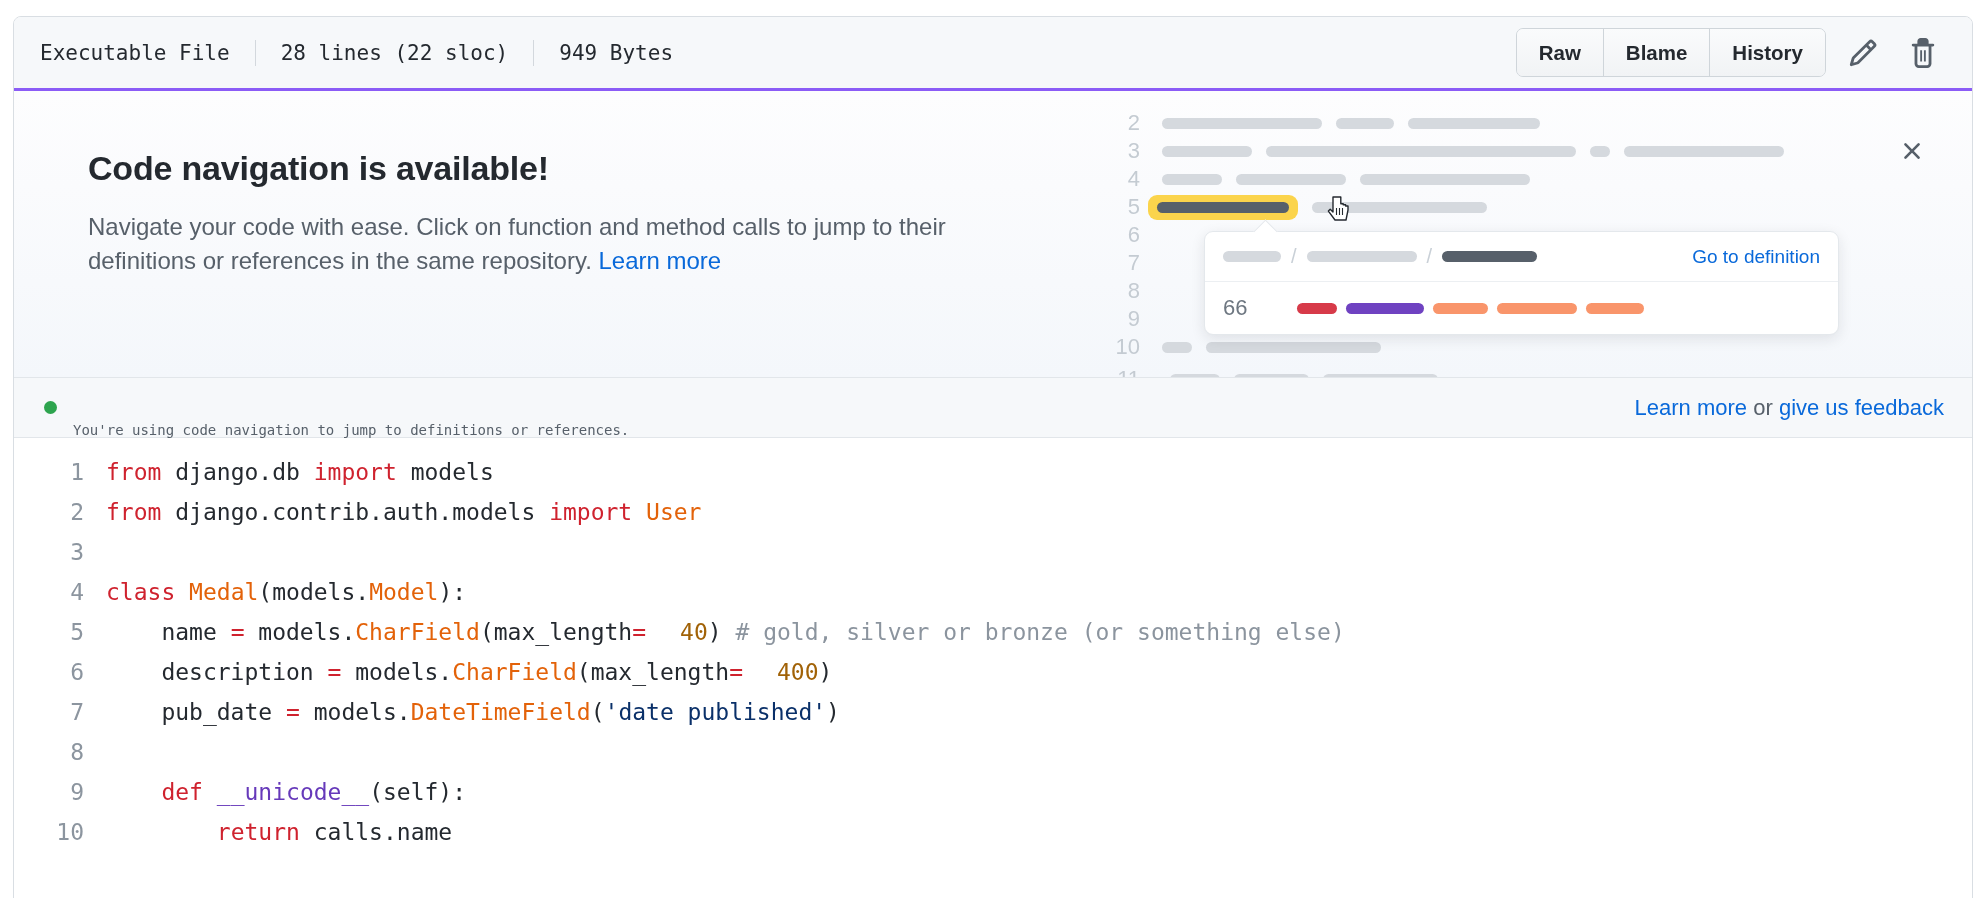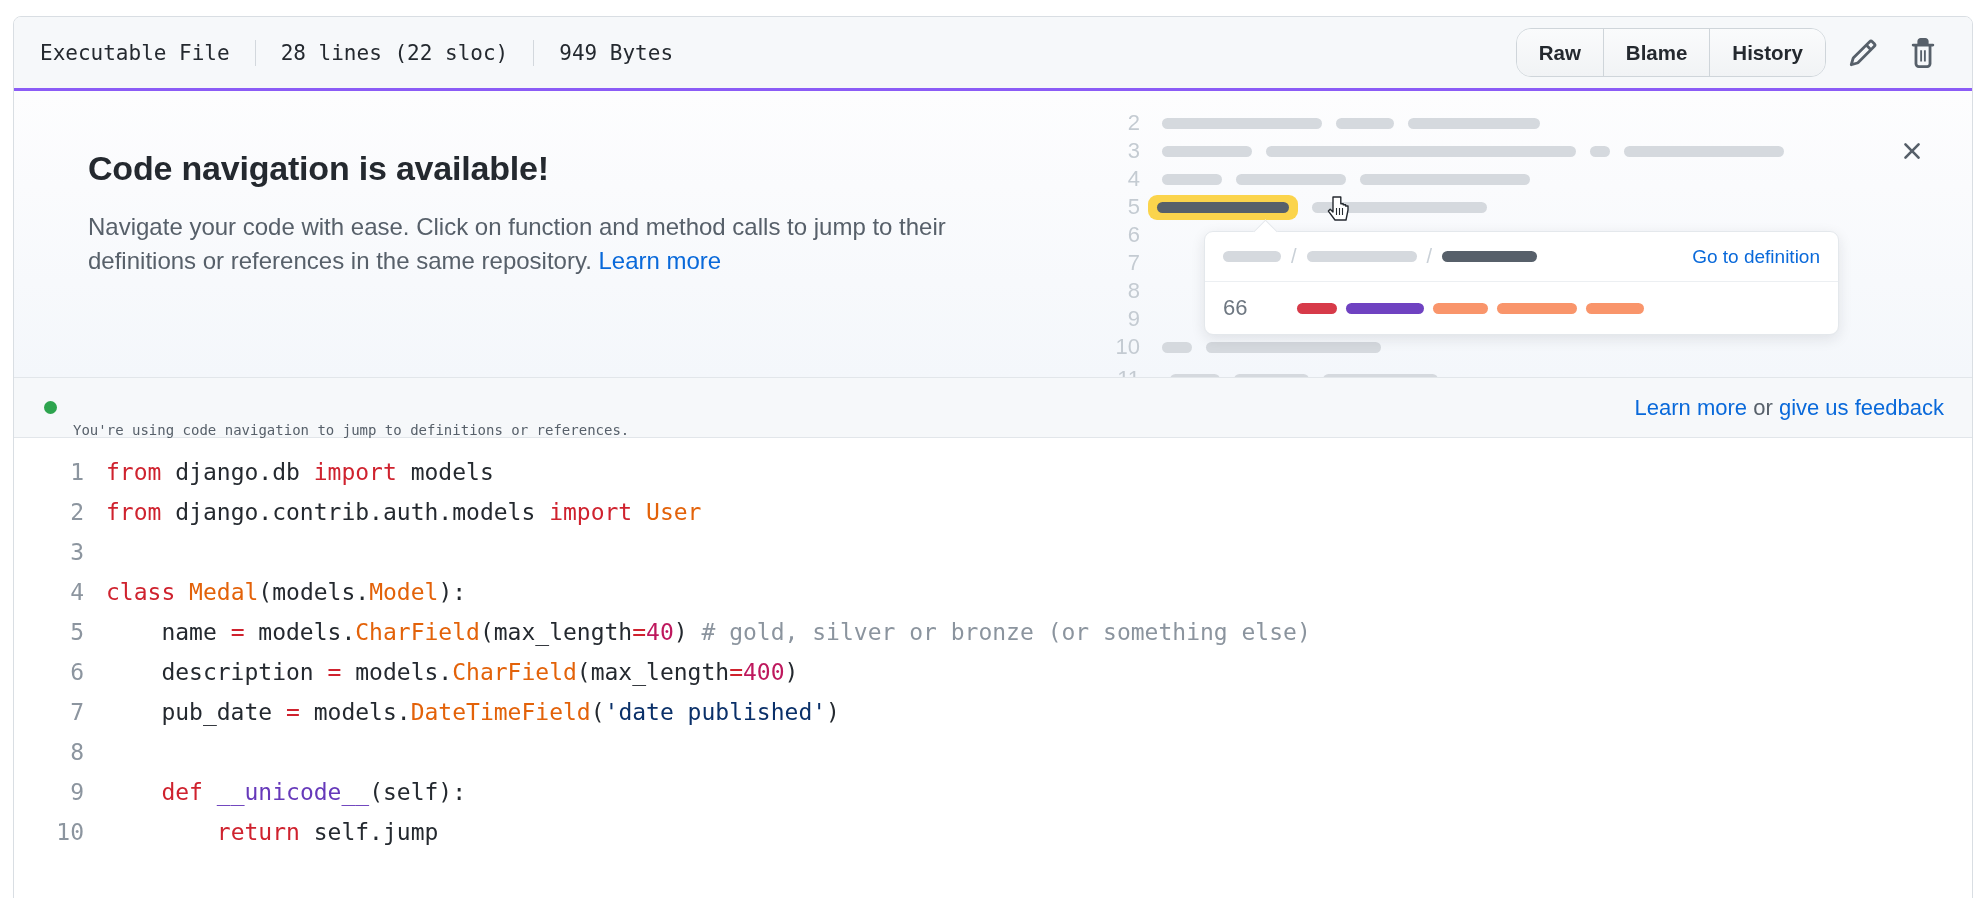--- a/index.html
+++ b/index.html
@@ -55,21 +55,21 @@
     height: 26px;
     background: #d3d8dd;
     margin: 0 25px;
   }
   .spacer { flex: 1 1 auto; }
 
   .btn-group {
     display: flex;
     align-items: stretch;
     border: 1px solid #cfd5da;
-    border-radius: 15px;
+    border-radius: 7px;
     overflow: hidden;
     background: #f3f5f7;
     height: 49px;
   }
   .btn-group .btn {
     display: flex;
     align-items: center;
     padding: 0 22px;
     font-size: 20.5px;
     font-weight: bold;
@@ -298,21 +298,21 @@
     min-width: 92px;
     text-align: right;
     padding-right: 22px;
     color: #8c959f;
     user-select: none;
   }
   .cl { color: #24292f; }
 
   .k  { color: #cf222e; }   
   .t  { color: #e36209; }   
-  .n  { color: #be185d; }   
+  .n  { color: #a16207; margin-left: 34px; }   
   .s  { color: #0a3069; }   
   .c  { color: #8b949e; }   
   .f  { color: #6639ba; }   
   .o  { color: #24292f; }   
 </style>
 </head>
 <body>
 
 <div class="page">
   <div class="file-box">
@@ -474,18 +474,18 @@
       <div id="code-lines">
           <div class="code-line"><span class="ln">1</span><span class="cl"><span class="k">from</span><span class="o"> django.db </span><span class="k">import</span><span class="o"> models</span></span></div>
           <div class="code-line"><span class="ln">2</span><span class="cl"><span class="k">from</span><span class="o"> django.contrib.auth.models </span><span class="k">import</span><span class="o"> </span><span class="t">User</span></span></div>
           <div class="code-line"><span class="ln">3</span><span class="cl"></span></div>
           <div class="code-line"><span class="ln">4</span><span class="cl"><span class="k">class</span><span class="o"> </span><span class="t">Medal</span><span class="o">(models.</span><span class="t">Model</span><span class="o">):</span></span></div>
           <div class="code-line"><span class="ln">5</span><span class="cl"><span class="o">    name </span><span class="k">=</span><span class="o"> models.</span><span class="t">CharField</span><span class="o">(max_length</span><span class="k">=</span><span class="n">40</span><span class="o">) </span><span class="c"># gold, silver or bronze (or something else)</span></span></div>
           <div class="code-line"><span class="ln">6</span><span class="cl"><span class="o">    description </span><span class="k">=</span><span class="o"> models.</span><span class="t">CharField</span><span class="o">(max_length</span><span class="k">=</span><span class="n">400</span><span class="o">)</span></span></div>
           <div class="code-line"><span class="ln">7</span><span class="cl"><span class="o">    pub_date </span><span class="k">=</span><span class="o"> models.</span><span class="t">DateTimeField</span><span class="o">(</span><span class="s">'date published'</span><span class="o">)</span></span></div>
           <div class="code-line"><span class="ln">8</span><span class="cl"></span></div>
           <div class="code-line"><span class="ln">9</span><span class="cl"><span class="o">    </span><span class="k">def</span><span class="o"> </span><span class="f">__unicode__</span><span class="o">(self):</span></span></div>
-          <div class="code-line"><span class="ln">10</span><span class="cl"><span class="o">        </span><span class="k">return</span><span class="o"> self.jump</span></span></div>
+          <div class="code-line"><span class="ln">10</span><span class="cl"><span class="o">        </span><span class="k">return</span><span class="o"> calls.name</span></span></div>
         </div>
     </div>
 
   </div>
 </div>
 
 </body></html>

